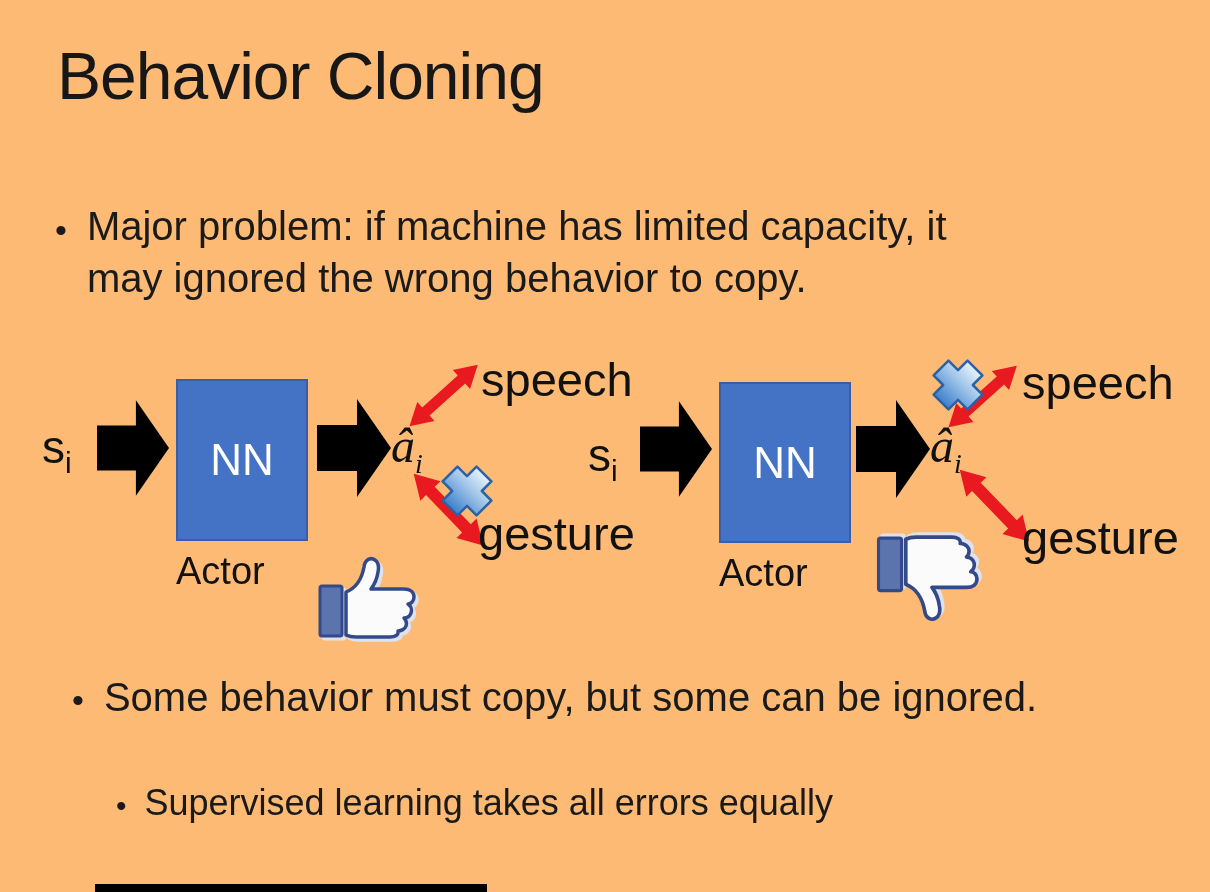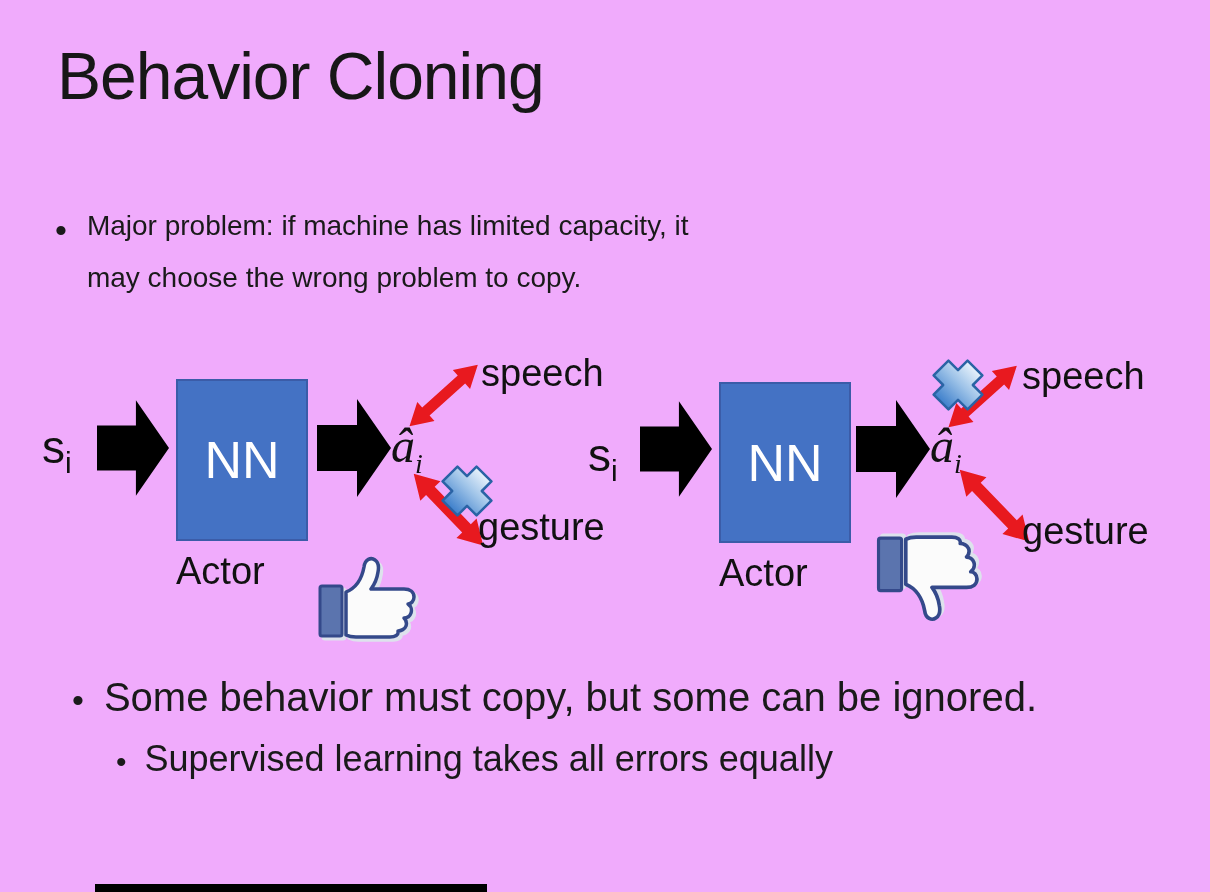--- a/index.html
+++ b/index.html
@@ -1,77 +1,77 @@
 <!DOCTYPE html>
 <html><head>
 <meta charset="utf-8">
 <style>
   html, body { margin: 0; padding: 0; background: #ffffff; }
   .slide {
     position: relative;
     width: 1210px;
     height: 892px;
-    background: #f0abfc;
+    background: #fdba74;
     overflow: hidden;
     font-family: "Liberation Sans", sans-serif;
     color: #1a1a1a;
   }
   .abs { position: absolute; }
 
   .title {
     left: 57px; top: 38px;
     font-size: 66px;
     font-weight: 400;
     letter-spacing: -1px;
     color: #171717;
     white-space: nowrap;
   }
 
   .bullet-row { display: flex; align-items: flex-start; }
   .bullet-dot { flex: 0 0 auto; }
   .bullet-dot::before { content: "\2022"; }
 
-  .b1 { left: 55px; top: 200px; width: 1050px; font-size: 28px; line-height: 52px; }
+  .b1 { left: 55px; top: 200px; width: 1050px; font-size: 40px; line-height: 52px; }
   .b1 .bullet-dot { font-size: 34px; margin-right: 20px; margin-top: 4px; }
 
   .b2 { left: 72px; top: 672px; width: 1080px; font-size: 40px; line-height: 50px; }
   .b2 .bullet-dot { font-size: 34px; margin-right: 20px; margin-top: 3px; }
 
-  .b3 { left: 116px; top: 736px; width: 1000px; font-size: 36px; line-height: 46px; }
+  .b3 { left: 116px; top: 780px; width: 1000px; font-size: 36px; line-height: 46px; }
   .b3 .bullet-dot { font-size: 30px; margin-right: 18px; margin-top: 3px; }
 
   .state-label {
     font-size: 46px;
     color: #111;
     white-space: nowrap;
     text-align: center;
   }
   .state-label sub { font-size: 30px; line-height: 0; }
 
   .nn-box {
     width: 132px; height: 162px;
     background: #4472C4;
     border: 2px solid #3B5CA8;
     box-sizing: border-box;
     display: flex; align-items: center; justify-content: center;
   }
-  .nn-label { color: #ffffff; font-size: 52px; }
+  .nn-label { color: #ffffff; font-size: 44px; }
 
   .action-label {
     font-family: Liberation Serif, serif;
     font-style: italic;
     font-size: 48px;
     color: #111;
     white-space: nowrap;
   }
   .action-label sub { font-size: 28px; line-height: 0; }
 
   .actor-label { width: 132px; text-align: left; font-size: 38px; color: #111; }
 
-  .side-label { font-size: 38px; color: #111; white-space: nowrap; }
+  .side-label { font-size: 47px; color: #111; white-space: nowrap; }
 
   .red-arrow { transform-origin: 50% 50%; }
   .rot-speech { transform: rotate(-42deg); }
   .rot-gesture { transform: rotate(46deg); }
 
   .flip-v { transform: scaleY(-1); }
   .thumb { filter: drop-shadow(3px 3px 0px #dde2ec); }
 
   .bottom-bar {
     left: 95px; top: 884px;
@@ -83,21 +83,21 @@
 <body>
 
 <div class="slide">
 
   <div class="abs title">Behavior Cloning</div>
 
   <div class="abs bullet-row b1">
     <span class="bullet-dot"></span>
     <span>
       <span style="display:block">Major problem: if machine has limited capacity, it</span>
-      <span style="display:block">may choose the wrong problem to copy.</span>
+      <span style="display:block">may ignored the wrong behavior to copy.</span>
     </span>
   </div>
 
   <div class="abs state-label" style="left:42px; top:420px;">
     <span>s</span><sub>i</sub>
   </div>
 
   <span class="abs" style="left:97px; top:399px;">
     <svg width="72" height="98" viewBox="0 0 74 98">
         <polygon points="0,26 40,26 40,0 74,49 40,98 40,72 0,72" fill="#000000"></polygon>

